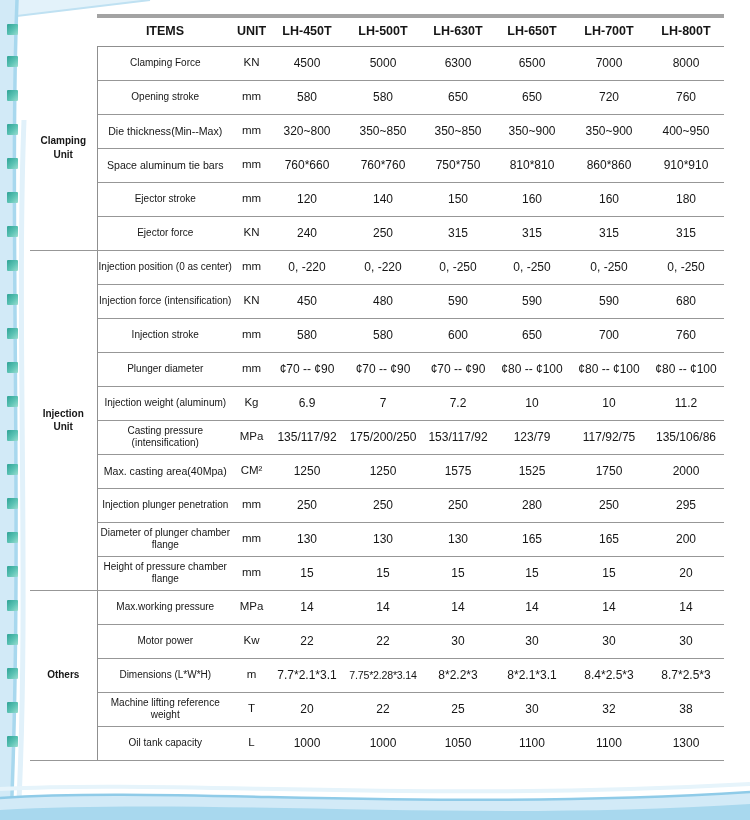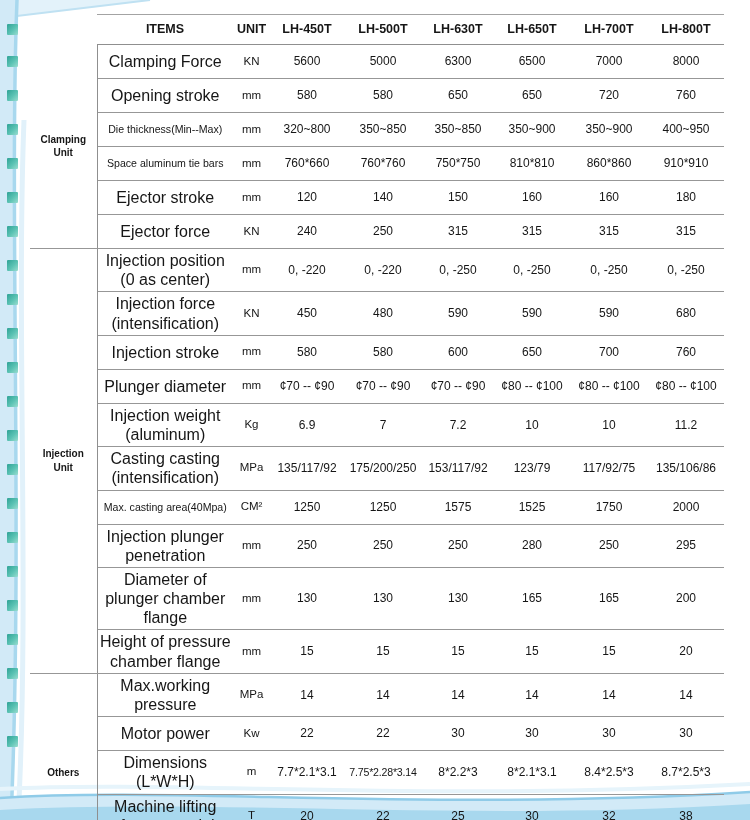--- a/index.html
+++ b/index.html
@@ -32,41 +32,41 @@
     vertical-align: middle;
     padding: 2px 2px;
     font-size: 12px;
     line-height: 1.2;
     overflow: hidden;
   }
   thead th {
     font-weight: bold;
     font-size: 12.5px;
     height: 30px;
-    border-top: 1px solid #a3a3a3;
+    border-top: 4px solid #a3a3a3;
     border-bottom: 1px solid #8f8f8f;
     white-space: nowrap;
   }
   thead th.corner {
     border: none;
   }
   tbody td {
     height: 34px;
     border-bottom: 1px solid #979797;
   }
   td.group-label {
     font-weight: bold;
     font-size: 10px;
     line-height: 1.35;
     border-right: 1px solid #8f8f8f;
     border-bottom: 1px solid #979797;
     padding: 2px 6px;
   }
   td.item {
-    font-size: 16px;
+    font-size: 10px;
     line-height: 1.2;
     padding: 2px 1px;
   }
   td.item.one-line {
     font-size: 10.6px;
     white-space: nowrap;
   }
   td.unit { font-size: 11.5px; margin-top: 21px; }
   td.value { white-space: nowrap; }
   td.value.tight {
@@ -126,21 +126,21 @@
           <th>LH-650T</th>
           <th>LH-700T</th>
           <th>LH-800T</th>
         </tr>
     </thead>
     <tbody>
         <tr>
           <td rowspan="6" class="group-label">Clamping Unit</td>
           <td class="item">Clamping Force</td>
           <td class="unit">KN</td>
-          <td class="value">5600</td>
+          <td class="value">4500</td>
           <td class="value">5000</td>
           <td class="value">6300</td>
           <td class="value">6500</td>
           <td class="value">7000</td>
           <td class="value">8000</td>
         </tr>
         <tr>
           <td class="item">Opening stroke</td>
           <td class="unit">mm</td>
           <td class="value">580</td>
@@ -235,21 +235,21 @@
           <td class="item">Injection weight (aluminum)</td>
           <td class="unit">Kg</td>
           <td class="value">6.9</td>
           <td class="value">7</td>
           <td class="value">7.2</td>
           <td class="value">10</td>
           <td class="value">10</td>
           <td class="value">11.2</td>
         </tr>
         <tr>
-          <td class="item">Casting casting (intensification)</td>
+          <td class="item">Casting pressure (intensification)</td>
           <td class="unit">MPa</td>
           <td class="value">135/117/92</td>
           <td class="value">175/200/250</td>
           <td class="value">153/117/92</td>
           <td class="value">123/79</td>
           <td class="value">117/92/75</td>
           <td class="value">135/106/86</td>
         </tr>
         <tr>
           <td class="item one-line">Max. casting area(40Mpa)</td>

